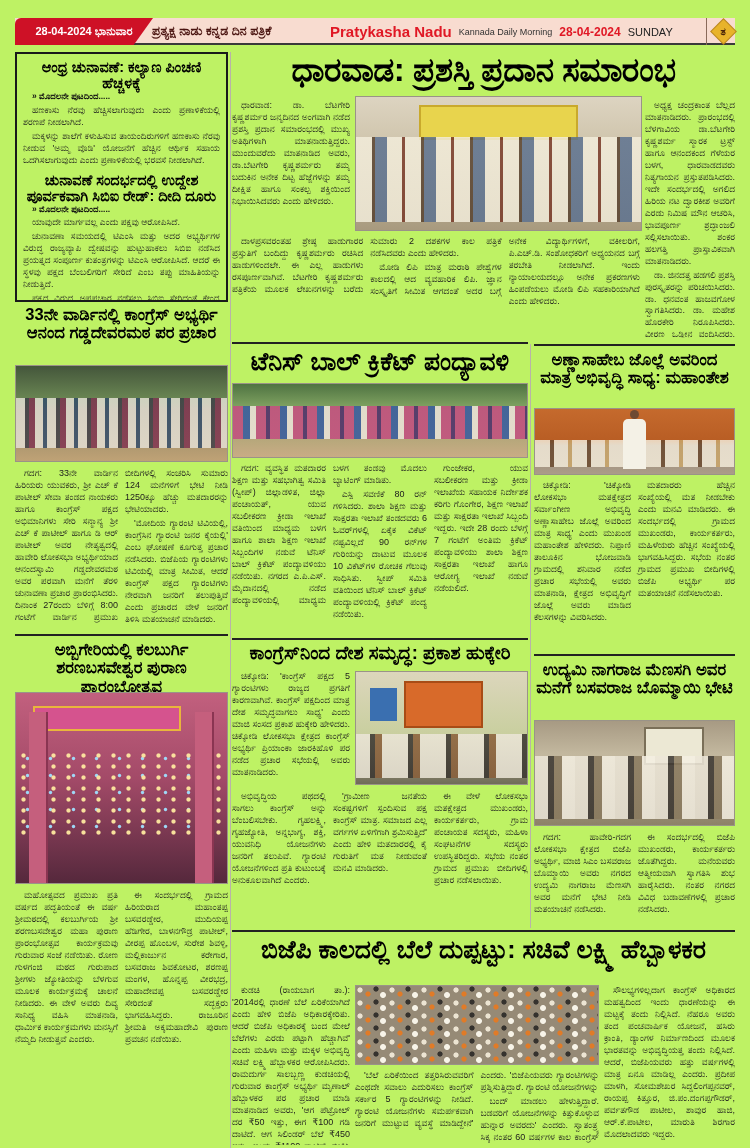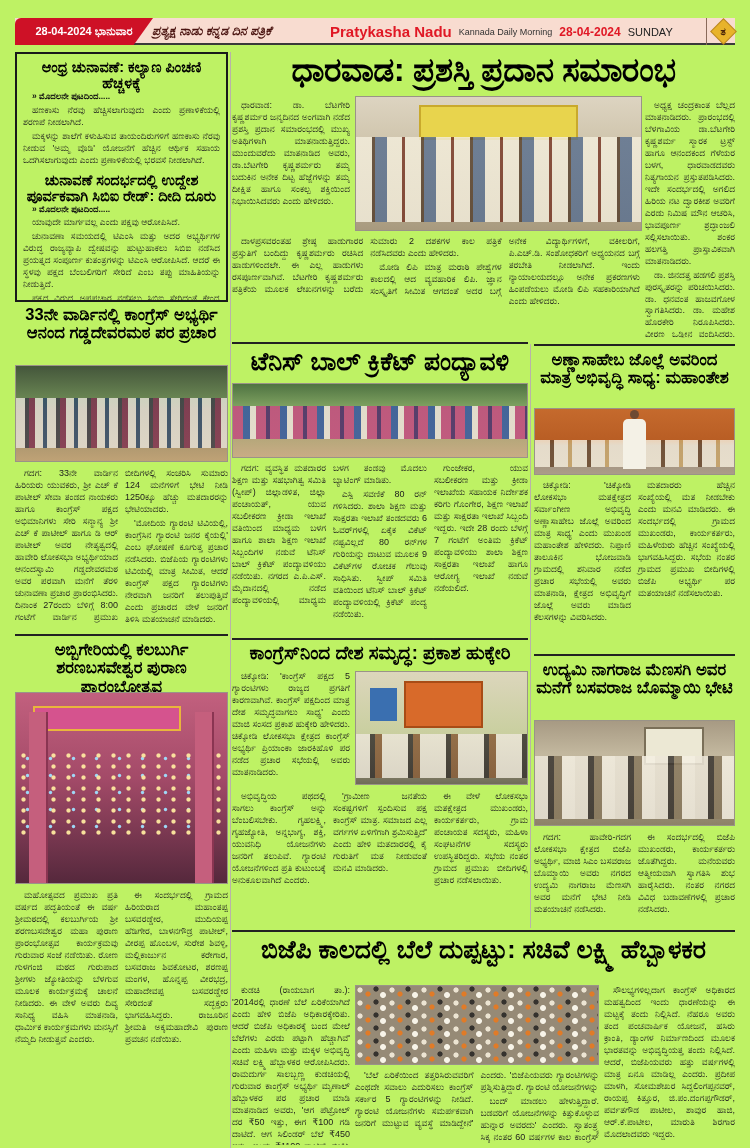--- a/index.html
+++ b/index.html
@@ -5,21 +5,21 @@
   html,body{margin:0;padding:0;background:#e9e7e2;}
   .page{position:relative;width:750px;height:1148px;margin:0 auto;background:#bef264;
         font-family:"Liberation Sans","DejaVu Sans",sans-serif;color:#1c1c1c;overflow:hidden;}
   .abs{position:absolute;box-sizing:border-box;}
   
   .hdr-band{left:15px;top:18px;width:720px;height:27px;background:#f8dcd0;border-bottom:2px solid #3a3a3a;}
   .hdr-ribbon{left:15px;top:18px;width:138px;height:27px;background:#ce1126;color:#fff;
      font-weight:bold;font-size:11px;display:flex;align-items:center;justify-content:center;
      clip-path:polygon(0 0,100% 0,86% 100%,0 100%);border-radius:6px 0 0 0;}
   .hdr-tag{left:152px;top:18px;width:170px;height:27px;display:flex;align-items:center;
-     font-weight:bold;font-size:12.5px;color:#4a1410;font-style:italic;}
+     font-weight:bold;font-size:12.5px;color:#4a1410;}
   .hdr-mid{left:330px;top:18px;width:372px;height:27px;display:flex;align-items:center;gap:7px;}
   .m-name{color:#e01825;font-weight:bold;font-size:15px;white-space:nowrap;}
   .m-sub{color:#333;font-size:9px;white-space:nowrap;}
   .m-date{color:#e01825;font-weight:bold;font-size:12px;white-space:nowrap;}
   .m-day{color:#222;font-weight:normal;font-size:11px;}
   .hdr-sep{left:706px;top:18px;width:1px;height:27px;background:#8a6a5a;}
   .hdr-logo{left:711px;top:19px;width:24px;height:25px;display:flex;align-items:center;justify-content:center;}
   .diamond{width:17px;height:17px;background:#e8b32a;transform:rotate(45deg);
      box-shadow:0 0 0 1px #b9851c;display:flex;align-items:center;justify-content:center;}
   .diamond span{transform:rotate(-45deg);font-size:10px;font-weight:bold;color:#4a2408;}
@@ -170,21 +170,21 @@
   </section>
 
   <div class="hrule" style="left:232px;top:342px;width:296px;"></div>
   <section class="abs" style="left:232px;top:347px;width:296px;height:288px;">
     <h2 class="hl-xl">ಟೆನಿಸ್ ಬಾಲ್ ಕ್ರಿಕೆಟ್ ಪಂದ್ಯಾವಳಿ</h2>
     <div class="photo ph-cricket abs" style="left:0;top:36px;width:296px;height:75px;">
       <div class="ppl"></div>
     </div>
     <div class="bt cols3 abs" style="left:0;top:116px;width:296px;height:170px;">
       <p>ಗದಗ: ವ್ಯವಸ್ಥಿತ ಮತದಾರರ ಶಿಕ್ಷಣ ಮತ್ತು ಸಹಭಾಗಿತ್ವ ಸಮಿತಿ (ಸ್ವೀಪ್) ಜಿಲ್ಲಾಡಳಿತ, ಜಿಲ್ಲಾ ಪಂಚಾಯತ್, ಯುವ ಸಬಲೀಕರಣ ಕ್ರೀಡಾ ಇಲಾಖೆ ವತಿಯಿಂದ ಮಾಧ್ಯಮ ಬಳಗ ಹಾಗೂ ಶಾಲಾ ಶಿಕ್ಷಣ ಇಲಾಖೆ ಸಿಬ್ಬಂದಿಗಳ ನಡುವೆ ಟೆನಿಸ್ ಬಾಲ್ ಕ್ರಿಕೆಟ್ ಪಂದ್ಯಾವಳಿಯು ನಡೆಯಿತು. ನಗರದ ಎ.ಪಿ.ಎಸ್. ಮೈದಾನದಲ್ಲಿ ನಡೆದ ಪಂದ್ಯಾವಳಿಯಲ್ಲಿ ಮಾಧ್ಯಮ ಬಳಗ ತಂಡವು ಮೊದಲು ಬ್ಯಾಟಿಂಗ್ ಮಾಡಿತು.</p>
-      <p>ಎಸ್ಪಿ ಸವಣಿಕೆ 80 ರನ್ ಗಳಿಸಿದರು. ಶಾಲಾ ಶಿಕ್ಷಣ ಮತ್ತು ಸಾಕ್ಷರತಾ ಇಲಾಖೆ ತಂಡದವರು 6 ಓವರ್‌ಗಳಲ್ಲಿ ಏಕೈಕ ವಿಕೆಟ್ ನಷ್ಟವಿಲ್ಲದೆ 80 ರನ್‌ಗಳ ಗುರಿಯನ್ನು ದಾಟುವ ಮೂಲಕ 9 ವಿಕೆಟ್‌ಗಳ ರೋಚಕ ಗೆಲುವು ಸಾಧಿಸಿತು. ಸ್ವೀಪ್ ಸಮಿತಿ ವತಿಯಿಂದ ಟೆನಿಸ್ ಬಾಲ್ ಕ್ರಿಕೆಟ್ ಪಂದ್ಯಾವಳಿಯಲ್ಲಿ ಕ್ರಿಕೆಟ್ ಪಂದ್ಯ ನಡೆಯಿತು.</p>
+      <p>ಎಸ್ಪಿ ಸವಣಿಕೆ 80 ರನ್ ಗಳಿಸಿದರು. ಶಾಲಾ ಶಿಕ್ಷಣ ಮತ್ತು ಸಾಕ್ಷರತಾ ಇಲಾಖೆ ತಂಡದವರು 6 ಓವರ್‌ಗಳಲ್ಲಿ ಏಕೈಕ ವಿಕೆಟ್ ನಷ್ಟವಿಲ್ಲದೆ 90 ರನ್‌ಗಳ ಗುರಿಯನ್ನು ದಾಟುವ ಮೂಲಕ 10 ವಿಕೆಟ್‌ಗಳ ರೋಚಕ ಗೆಲುವು ಸಾಧಿಸಿತು. ಸ್ವೀಪ್ ಸಮಿತಿ ವತಿಯಿಂದ ಟೆನಿಸ್ ಬಾಲ್ ಕ್ರಿಕೆಟ್ ಪಂದ್ಯಾವಳಿಯಲ್ಲಿ ಕ್ರಿಕೆಟ್ ಪಂದ್ಯ ನಡೆಯಿತು.</p>
       <p>ಗುಂಜೇಕರ, ಯುವ ಸಬಲೀಕರಣ ಮತ್ತು ಕ್ರೀಡಾ ಇಲಾಖೆಯ ಸಹಾಯಕ ನಿರ್ದೇಶಕ ಕರಿಗು ಗೊಂಗೇರ, ಶಿಕ್ಷಣ ಇಲಾಖೆ ಮತ್ತು ಸಾಕ್ಷರತಾ ಇಲಾಖೆ ಸಿಬ್ಬಂದಿ ಇದ್ದರು. ಇದೇ 28 ರಂದು ಬೆಳಗ್ಗೆ 7 ಗಂಟೆಗೆ ಅಂತಿಮ ಕ್ರಿಕೆಟ್ ಪಂದ್ಯಾವಳಿಯು ಶಾಲಾ ಶಿಕ್ಷಣ ಸಾಕ್ಷರತಾ ಇಲಾಖೆ ಹಾಗೂ ಆರೋಗ್ಯ ಇಲಾಖೆ ನಡುವೆ ನಡೆಯಲಿದೆ.</p>
     </div>
   </section>
 
   <div class="hrule" style="left:534px;top:344px;width:201px;"></div>
   <section class="abs" style="left:534px;top:350px;width:201px;height:302px;">
     <h2 class="hl-md">ಅಣ್ಣಾಸಾಹೇಬ ಜೊಲ್ಲೆ ಅವರಿಂದ ಮಾತ್ರ ಅಭಿವೃದ್ಧಿ ಸಾಧ್ಯ: ಮಹಾಂತೇಶ</h2>
     <div class="photo ph-jolle abs" style="left:0;top:58px;width:201px;height:67px;">
       <div class="ppl"></div>
       <div class="man"></div>

